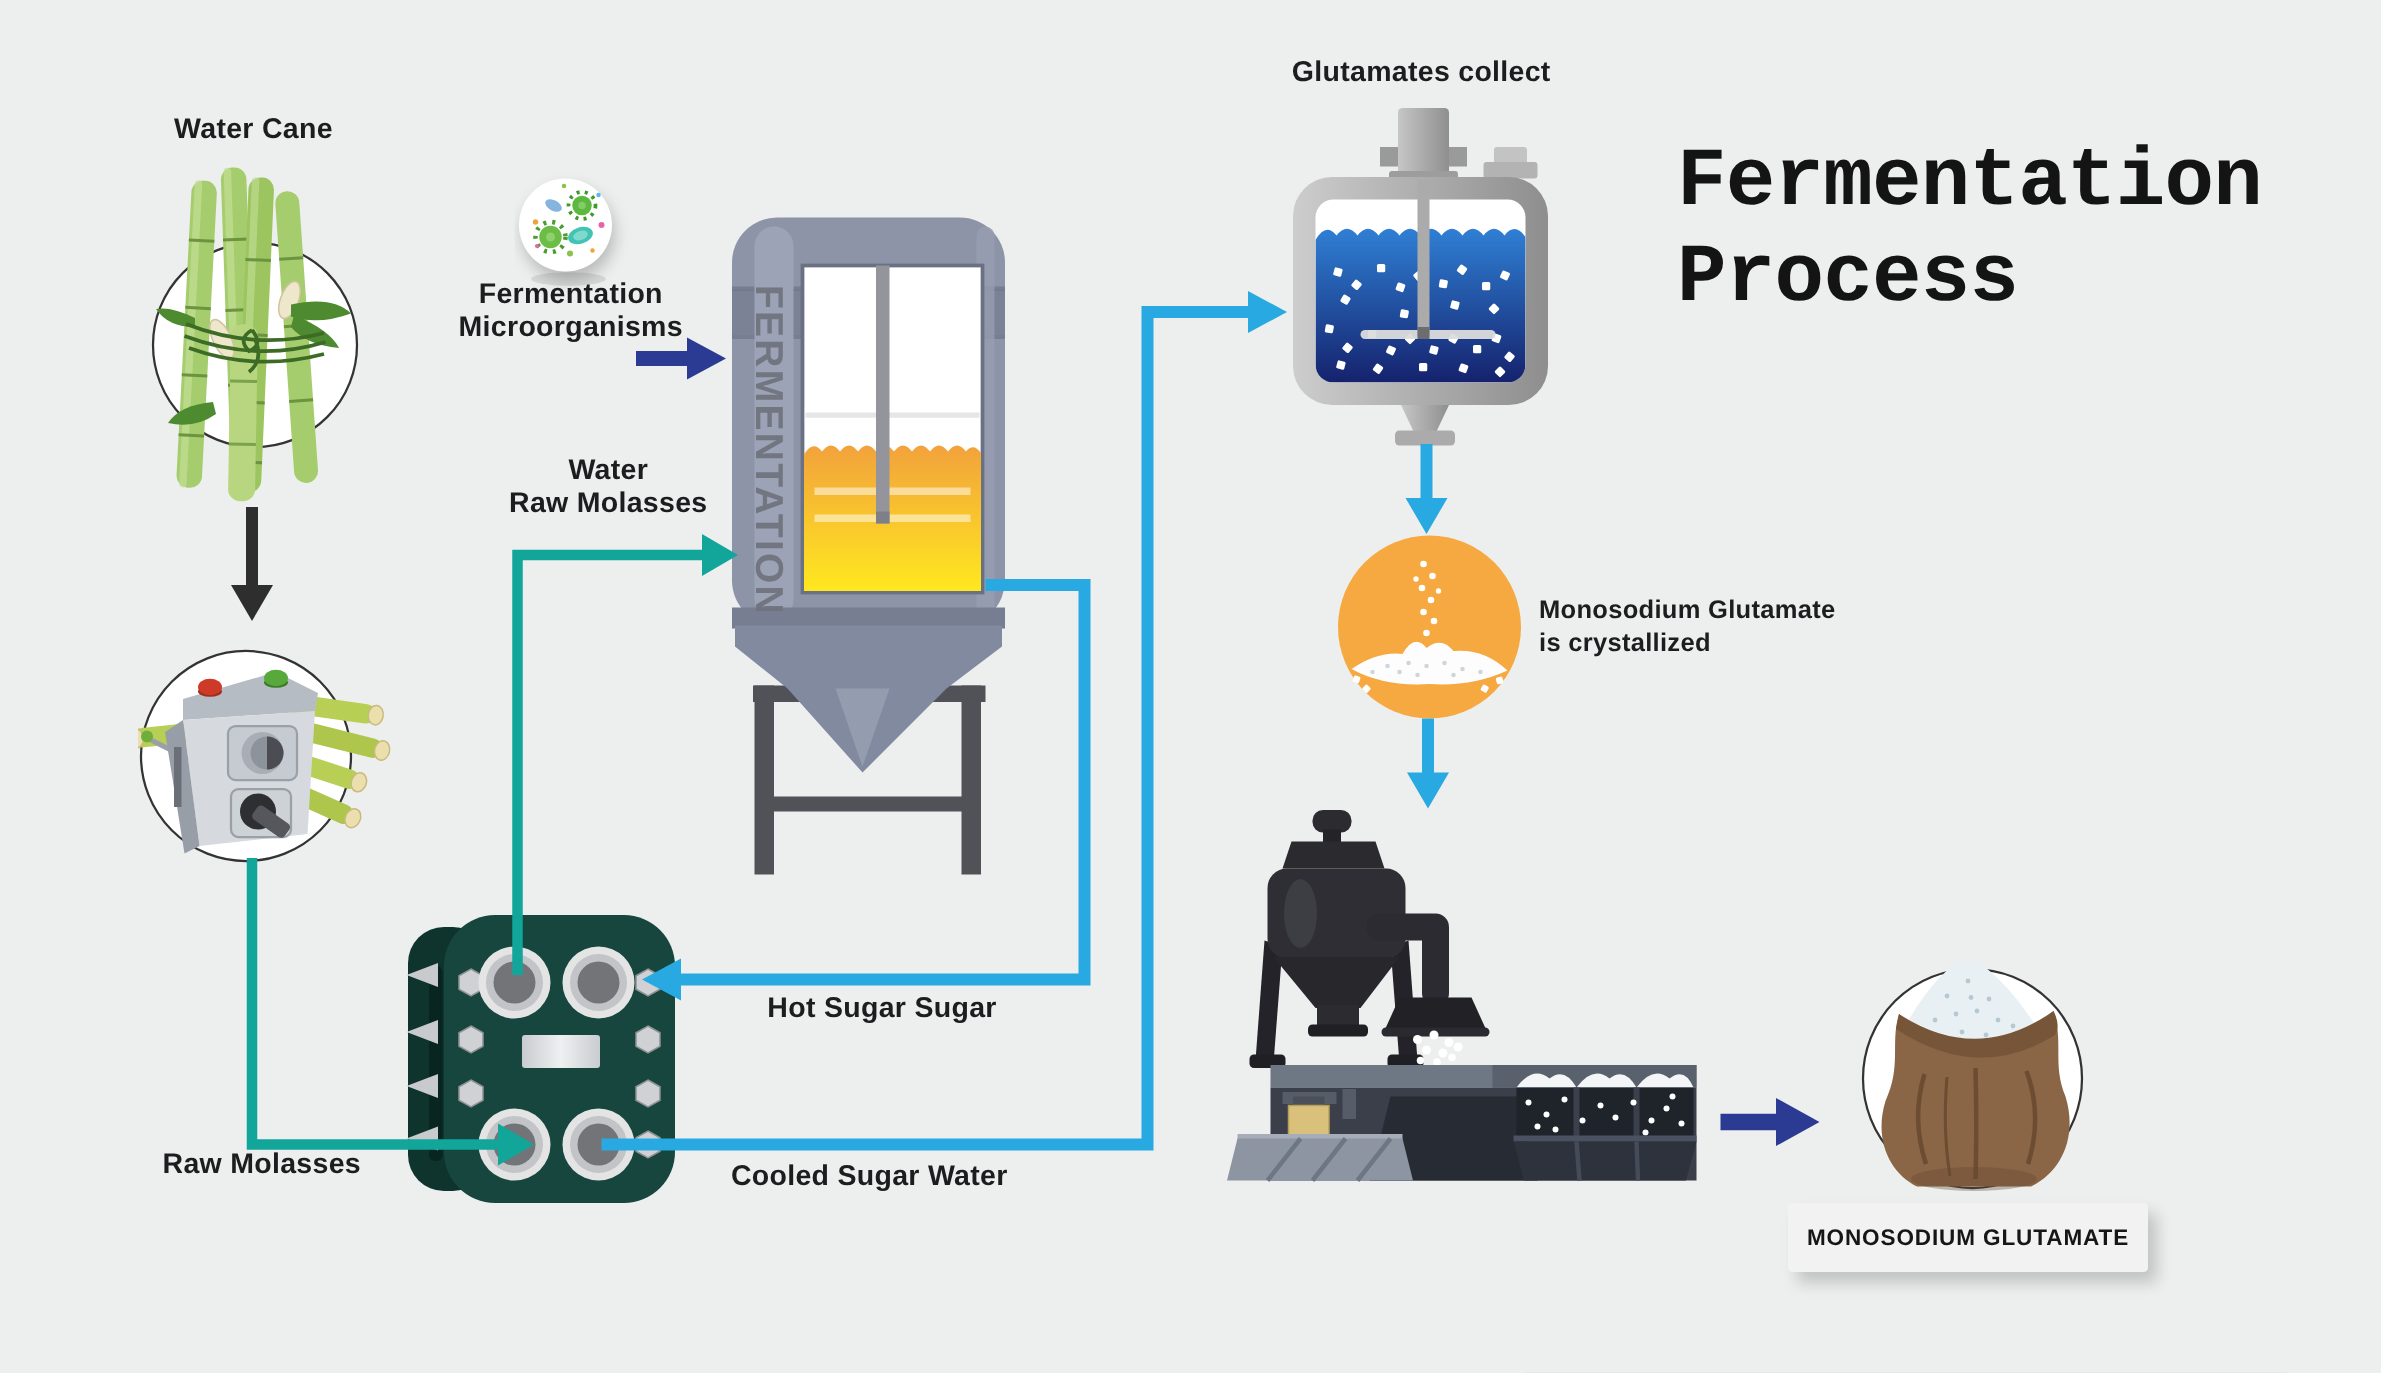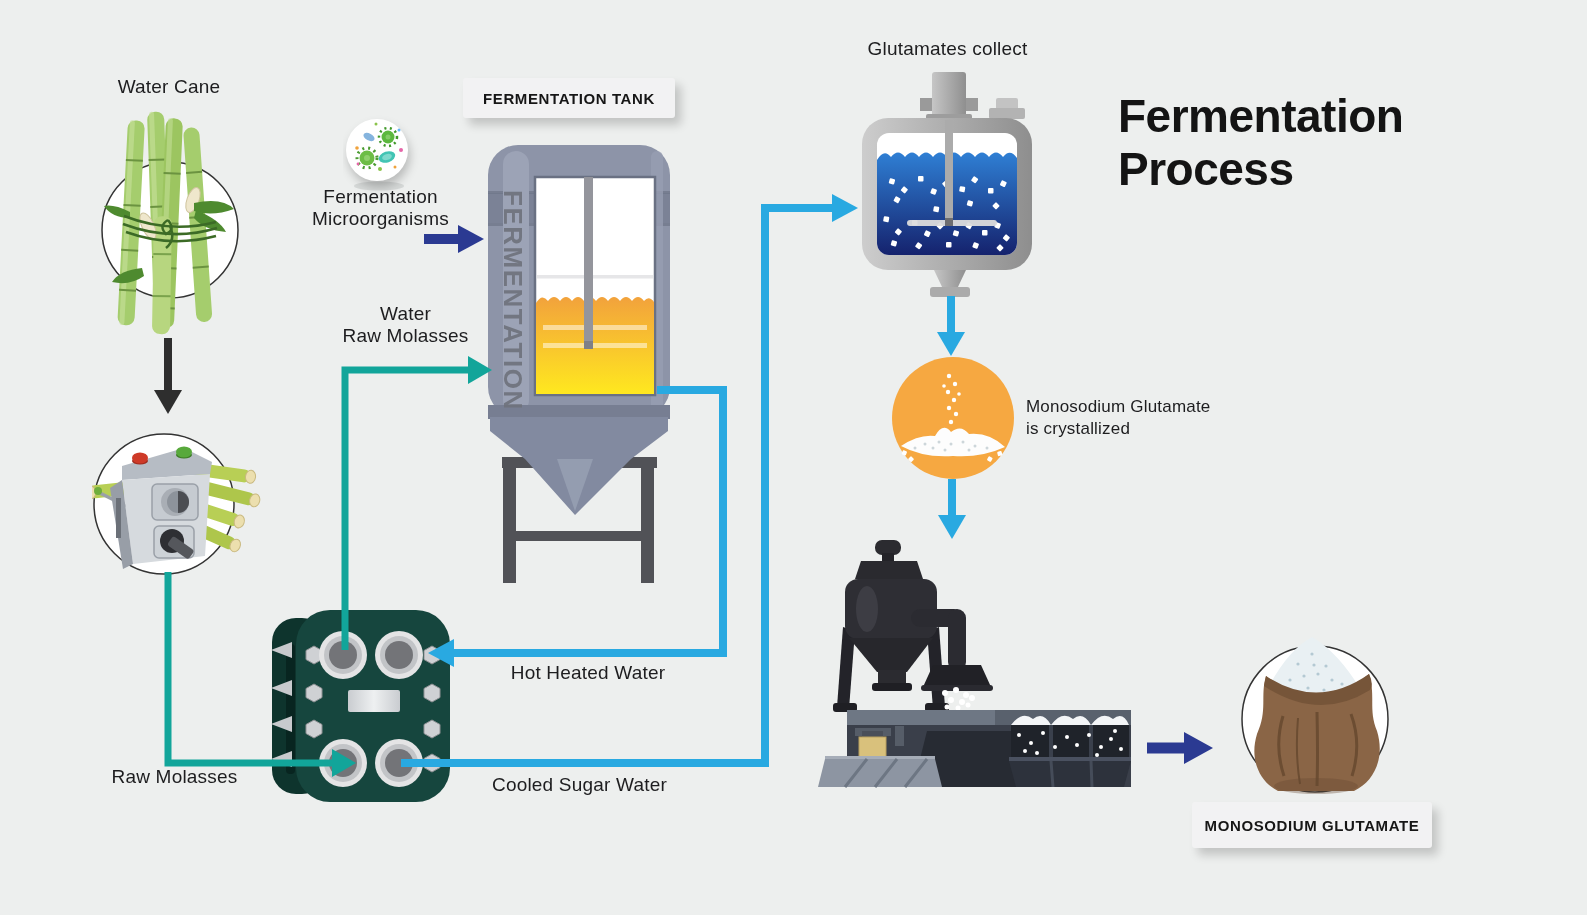--- a/index.html
+++ b/index.html
@@ -4,34 +4,35 @@
 <style>
   html,body{margin:0;padding:0;background:#dfe2e1;}
   .canvas{
     position:relative;width:1587px;height:915px;overflow:hidden;
     background:#edefee;
     font-family:"Liberation Sans","DejaVu Sans",sans-serif;
     color:#1d1d1f;
   }
   .abs{position:absolute;}
   .label{
-    position:absolute;font-weight:400;font-size:19px;line-height:1.18;
+    position:absolute;font-weight:700;font-size:19px;line-height:1.18;
     color:#1d1d1f;text-align:center;letter-spacing:.2px;
   }
   .label.small{font-size:17px;text-align:left;line-height:1.3;}
   .badge{
     position:absolute;background:#f2f2f3;border-radius:3px;
     box-shadow:6px 7px 10px rgba(0,0,0,.18);
     display:flex;align-items:center;justify-content:center;
     font-weight:700;font-size:15px;letter-spacing:.6px;color:#161616;
   }
   .title{
     position:absolute;left:1118px;top:90px;width:450px;
-    font-size:46px;line-height:1.16;font-weight:700;color:#141414;
+    font-size:55px;line-height:1.16;font-weight:700;color:#141414;
     letter-spacing:-.5px;
+    font-family:Liberation Mono, monospace;
   }
   .watermark{
     position:absolute;left:497px;top:190px;height:215px;
     writing-mode:vertical-rl;font-weight:700;font-size:26px;
     letter-spacing:1.5px;color:#6f737d;opacity:.92;white-space:nowrap;
   }
   .shadowed{filter:drop-shadow(2px 6px 5px rgba(0,0,0,.22));}
   svg{display:block;}
 </style>
 </head>
@@ -481,31 +482,30 @@
     <span>Microorganisms</span>
   </div>
 
   <div class="label" style="left:318px;top:303px;width:175px">
     <span>Water</span><br>
     <span>Raw Molasses</span>
   </div>
 
   <div class="label" style="left:840px;top:38px;width:215px">Glutamates collect</div>
 
-  <div class="label" style="left:508px;top:662px;width:160px">Hot Heated Water</div>
+  <div class="label" style="left:508px;top:662px;width:160px">Hot Sugar Sugar</div>
 
   <div class="label" style="left:482px;top:774px;width:195px">Cooled Sugar Water</div>
 
   <div class="label" style="left:92px;top:766px;width:165px">Raw Molasses</div>
 
   <div class="label small" style="left:1026px;top:396px;width:240px">
     <span>Monosodium Glutamate</span><br>
     <span>is crystallized</span>
   </div>
 
   <div class="watermark">FERMENTATION</div>
 
-  <div class="badge" style="left:463px;top:78px;width:212px;height:40px">FERMENTATION TANK</div>
 
 
   <div class="badge" style="left:1192px;top:802px;width:240px;height:46px">MONOSODIUM GLUTAMATE</div>
 
 </div>
 
 </body></html>

